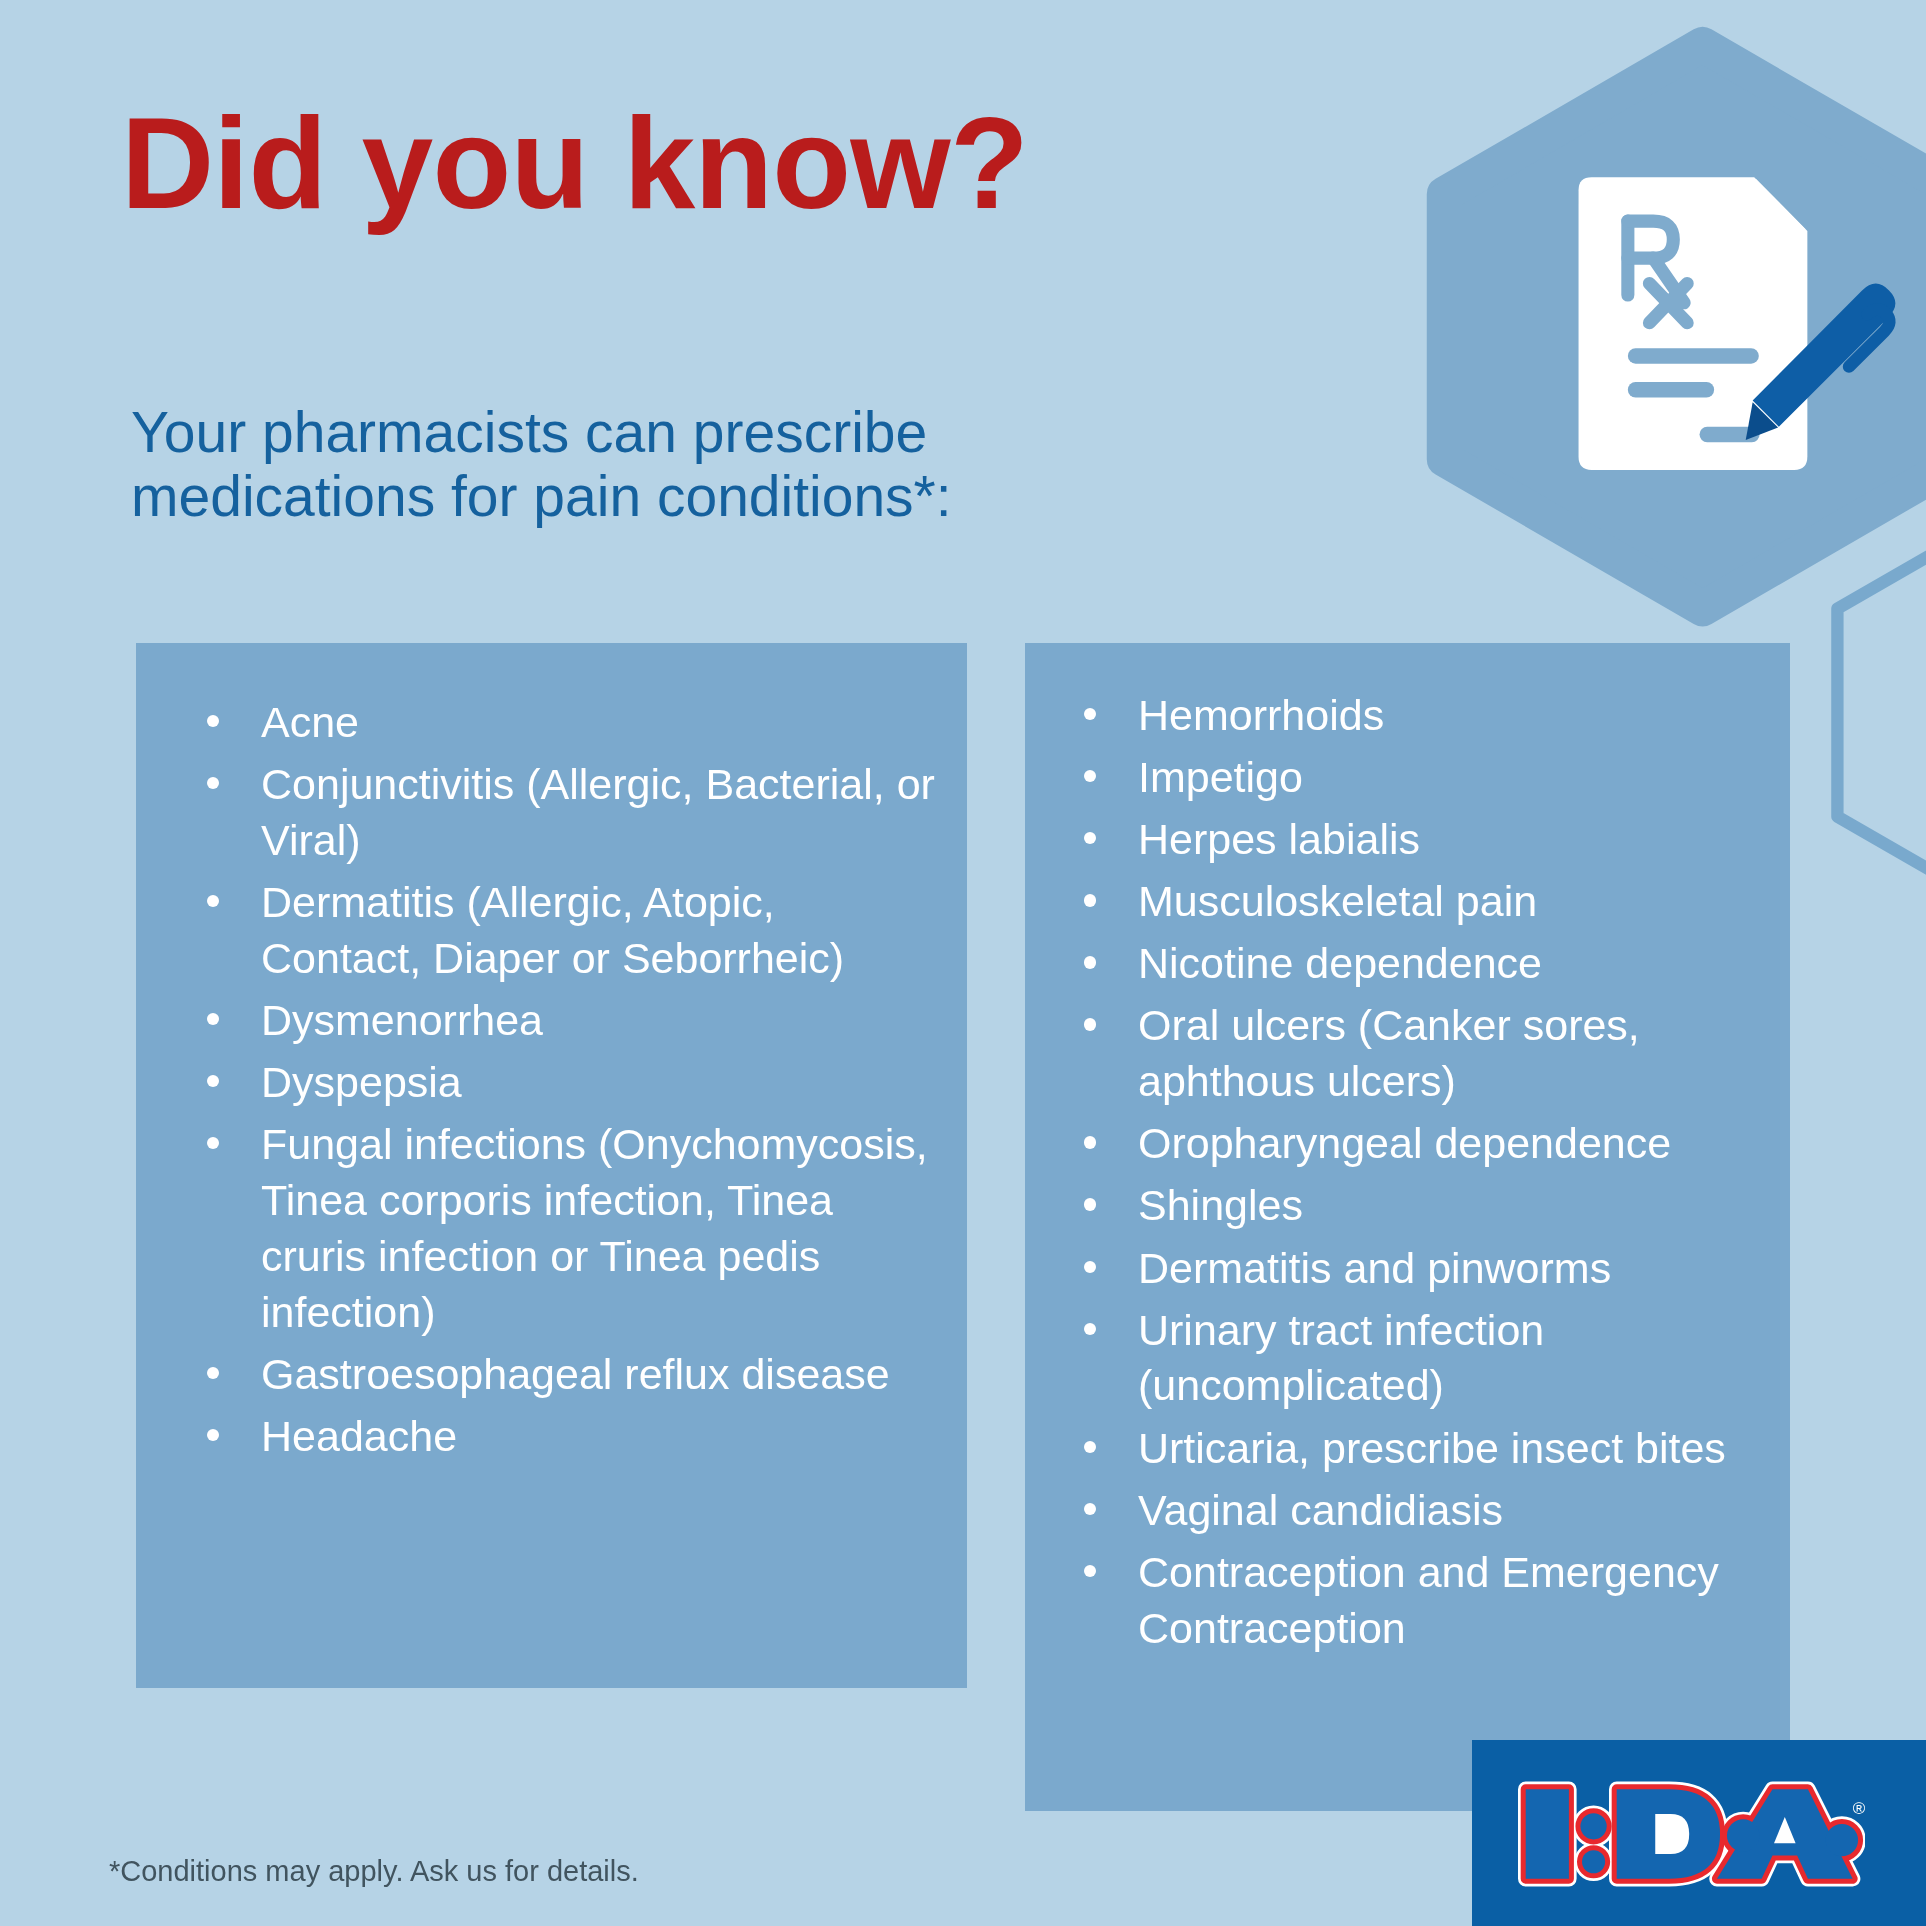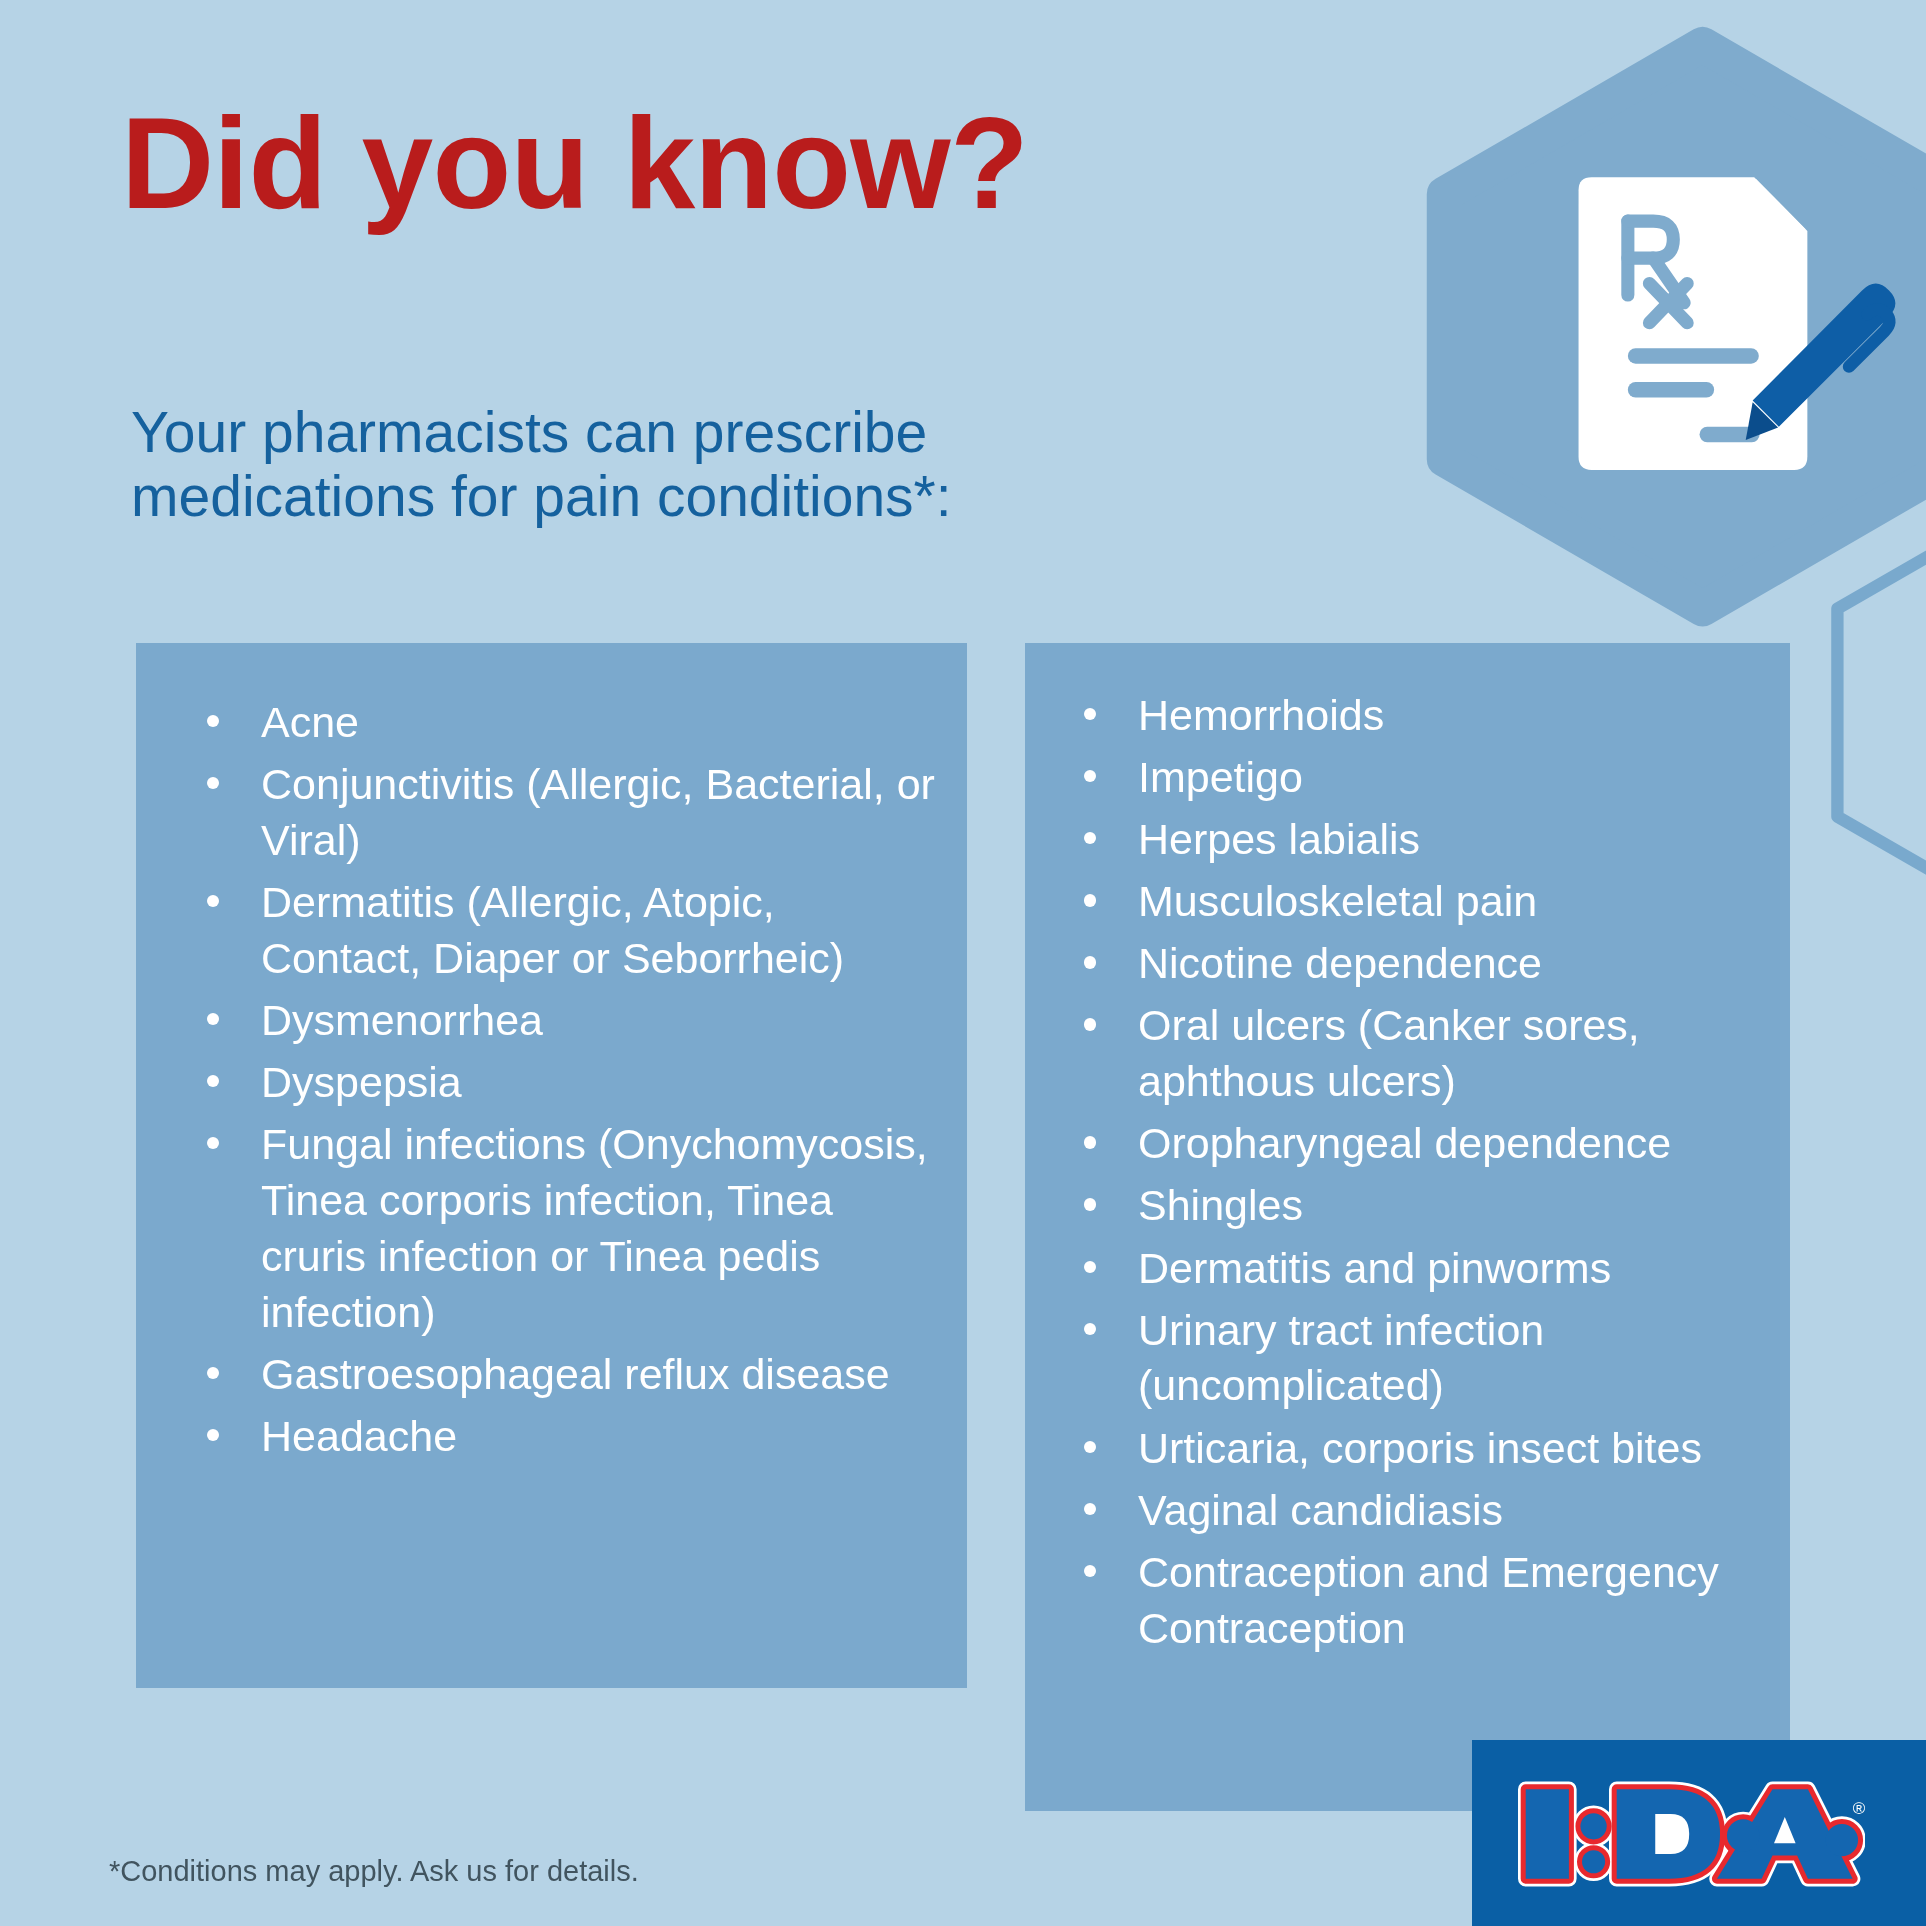--- a/index.html
+++ b/index.html
@@ -256,21 +256,21 @@
       <li class="cond-item">
         <span class="bullet"></span>
         <span class="txt">Dermatitis and pinworms</span>
       </li>
       <li class="cond-item">
         <span class="bullet"></span>
         <span class="txt">Urinary tract infection (uncomplicated)</span>
       </li>
       <li class="cond-item">
         <span class="bullet"></span>
-        <span class="txt">Urticaria, corporis insect bites</span>
+        <span class="txt">Urticaria, prescribe insect bites</span>
       </li>
       <li class="cond-item">
         <span class="bullet"></span>
         <span class="txt">Vaginal candidiasis</span>
       </li>
       <li class="cond-item">
         <span class="bullet"></span>
         <span class="txt">Contraception and Emergency Contraception</span>
       </li>
     </ul>

